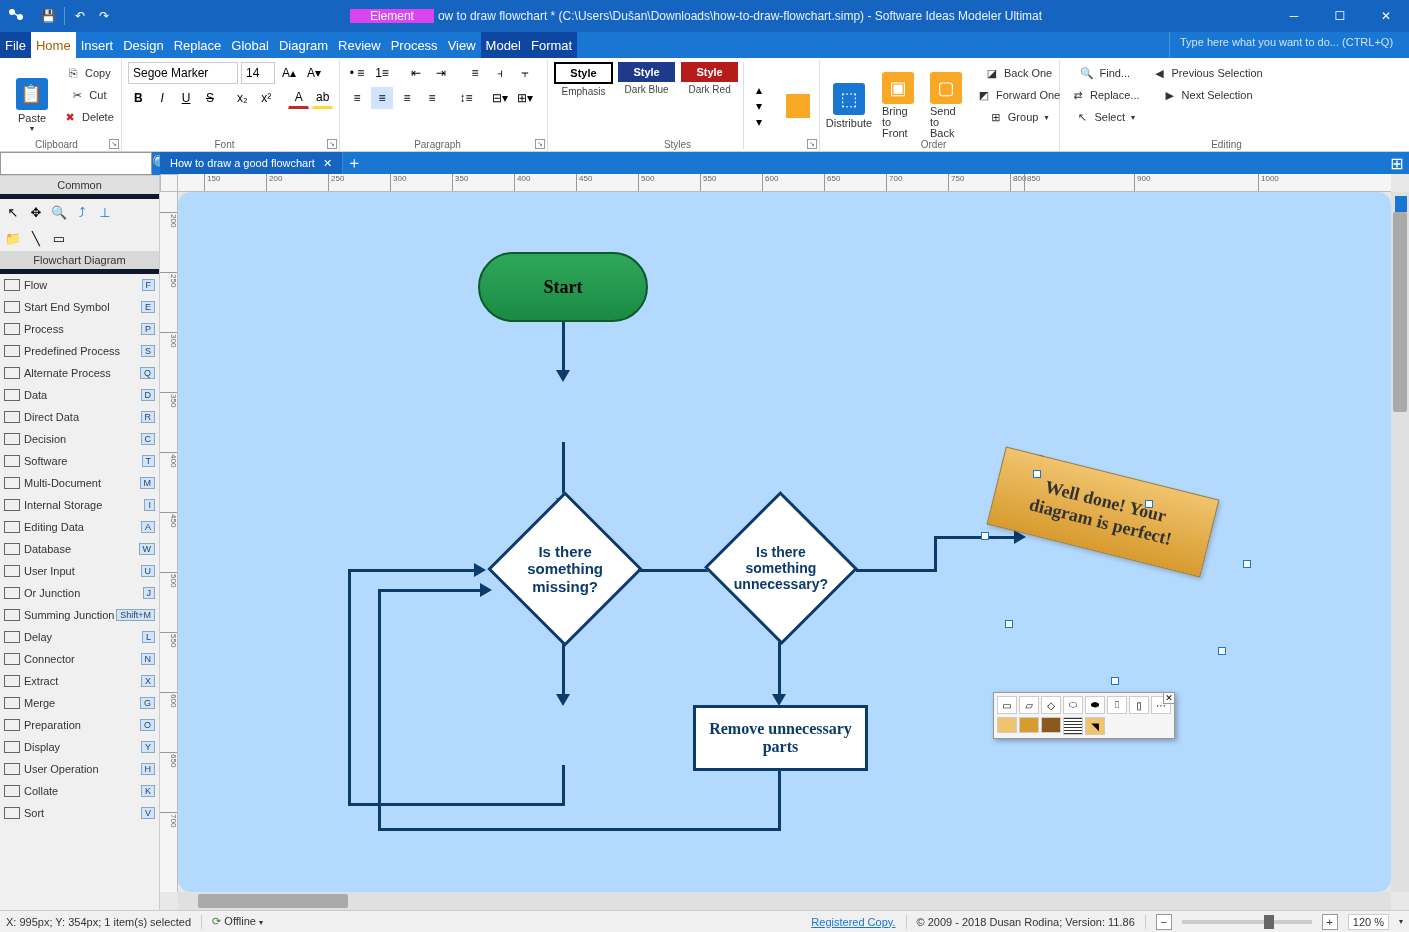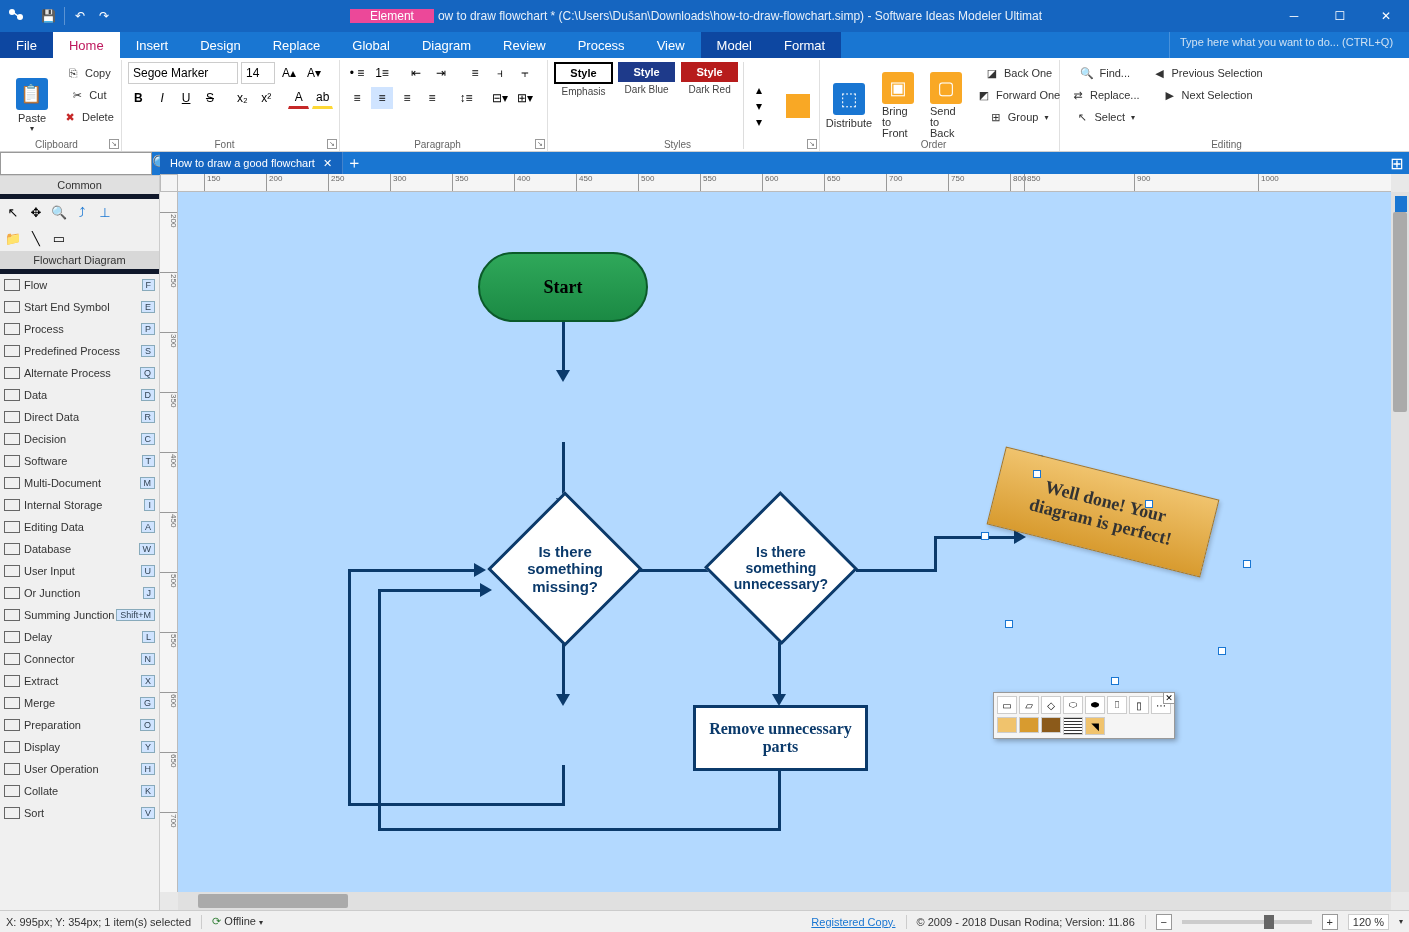--- a/index.html
+++ b/index.html
@@ -4,29 +4,29 @@
 <style>
 * { box-sizing: border-box; margin: 0; padding: 0; font-family: "Segoe UI", Tahoma, sans-serif; }
 body { background: #fff; overflow: hidden; width: 1409px; height: 932px; position: relative; }
 
 
 .titlebar { background: #1565c0; height: 32px; display: flex; align-items: center; color: #fff; font-size: 12px; }
 .titlebar .app-icon { width: 32px; height: 32px; display: flex; align-items: center; justify-content: center; }
 .titlebar .qat { display: flex; gap: 6px; padding: 0 8px; }
 .titlebar .qat span { width: 18px; height: 18px; display: flex; align-items: center; justify-content: center; cursor: pointer; }
 .titlebar .title-center { flex: 1; text-align: center; display: flex; justify-content: center; align-items: center; gap: 4px; }
-.titlebar .context-tab { background: #ec4899; padding: 0 20px; }
+.titlebar .context-tab { background: #d946ef; padding: 0 20px; }
 .titlebar .win-controls { display: flex; }
 .titlebar .win-controls div { width: 46px; height: 32px; display: flex; align-items: center; justify-content: center; cursor: pointer; }
 
 
 .menubar { background: #1976d2; height: 26px; display: flex; align-items: stretch; color: #fff; font-size: 13px; }
-.menubar .menu-item { padding: 4px 16px; cursor: pointer; display: flex; align-items: center; }
+.menubar .menu-item { padding: 4px 5px; cursor: pointer; display: flex; align-items: center; }
 .menubar .menu-item.file { background: #0d47a1; }
-.menubar .menu-item.active { background: #fff; color: #be185d; }
+.menubar .menu-item.active { background: #fff; color: #a16207; }
 .menubar .menu-item.context { background: #0d47a1; }
 .menubar .search-hint { margin-left: auto; padding: 4px 10px; color: #cfe2f3; font-size: 11px; border-left: 1px solid rgba(255,255,255,0.2); white-space: nowrap; width: 240px; }
 
 
 .ribbon { background: #fff; border-bottom: 1px solid #d0d0d0; height: 94px; display: flex; padding: 2px 4px 0 4px; }
 .ribbon-group { border-right: 1px solid #e0e0e0; padding: 2px 6px; display: flex; flex-direction: column; position: relative; }
 .ribbon-group-title { font-size: 10px; color: #666; text-align: center; padding: 1px 0; position: absolute; bottom: 0; left: 0; right: 12px; }
 .ribbon-group-expander { position: absolute; bottom: 2px; right: 2px; width: 10px; height: 10px; border: 1px solid #999; font-size: 7px; display:flex; align-items:center; justify-content:center; color:#666; cursor:pointer; }
 .ribbon-body { flex: 1; display: flex; gap: 4px; }
 .rbtn { display: flex; flex-direction: column; align-items: center; justify-content: center; padding: 2px 6px; cursor: pointer; font-size: 11px; color: #333; }
@@ -64,21 +64,21 @@
 .add-tab { width:22px; display:flex; align-items:center; justify-content:center; color:#fff; cursor:pointer; }
 .doc-tabs .right-icon { margin-left:auto; width:24px; display:flex; align-items:center; justify-content:center; color:#fff; cursor:pointer; }
 
 
 .canvas-wrap { position:absolute; left:160px; top:174px; right:0; bottom:22px; background:#e8e8e8; }
 .ruler-h { position:absolute; left:18px; right:18px; top:0; height:18px; background:#f5f5f5; border-bottom:1px solid #bbb; overflow:hidden; font-size:8px; color:#666; }
 .ruler-h .tick { position:absolute; top:0; height:18px; border-left:1px solid #999; padding-left:2px; }
 .ruler-v { position:absolute; left:0; top:18px; bottom:18px; width:18px; background:#f5f5f5; border-right:1px solid #bbb; overflow:hidden; font-size:8px; color:#666; }
 .ruler-v .tick { position:absolute; left:0; width:18px; border-top:1px solid #999; padding-top:1px; writing-mode:vertical-rl; }
 .corner-box { position:absolute; width:18px; height:18px; background:#f5f5f5; border:1px solid #bbb; }
-.canvas { position:absolute; left:18px; top:18px; right:18px; bottom:18px; background:#b3d9ff; overflow:auto; }
+.canvas { position:absolute; left:18px; top:18px; right:18px; bottom:18px; background:#b3d9ff; overflow:auto;border-radius:13px; }
 .scroll-h { position:absolute; left:18px; right:18px; bottom:0; height:18px; background:#e0e0e0; }
 .scroll-h-thumb { position:absolute; left:20px; width:150px; top:2px; bottom:2px; background:#aaa; border-radius:2px; }
 .scroll-v { position:absolute; top:18px; bottom:18px; right:0; width:18px; background:#e0e0e0; }
 .scroll-v-thumb { position:absolute; top:20px; height:200px; left:2px; right:2px; background:#aaa; border-radius:2px; }
 .collapse-marker { position:absolute; right:2px; top:22px; width:12px; height:16px; background:#1976d2; }
 
 
 .fc-shape { position:absolute; display:flex; align-items:center; justify-content:center; text-align:center; font-family:"Segoe Script","Comic Sans MS",cursive; font-weight:bold; color:#0b3a6b; }
 .fc-start { background:linear-gradient(#2fa85a,#1b8a44); border:2px solid #0b5a2a; border-radius:36px; color:#000; }
 .fc-process { background:#fff; border:3px solid #0b3a6b; }

